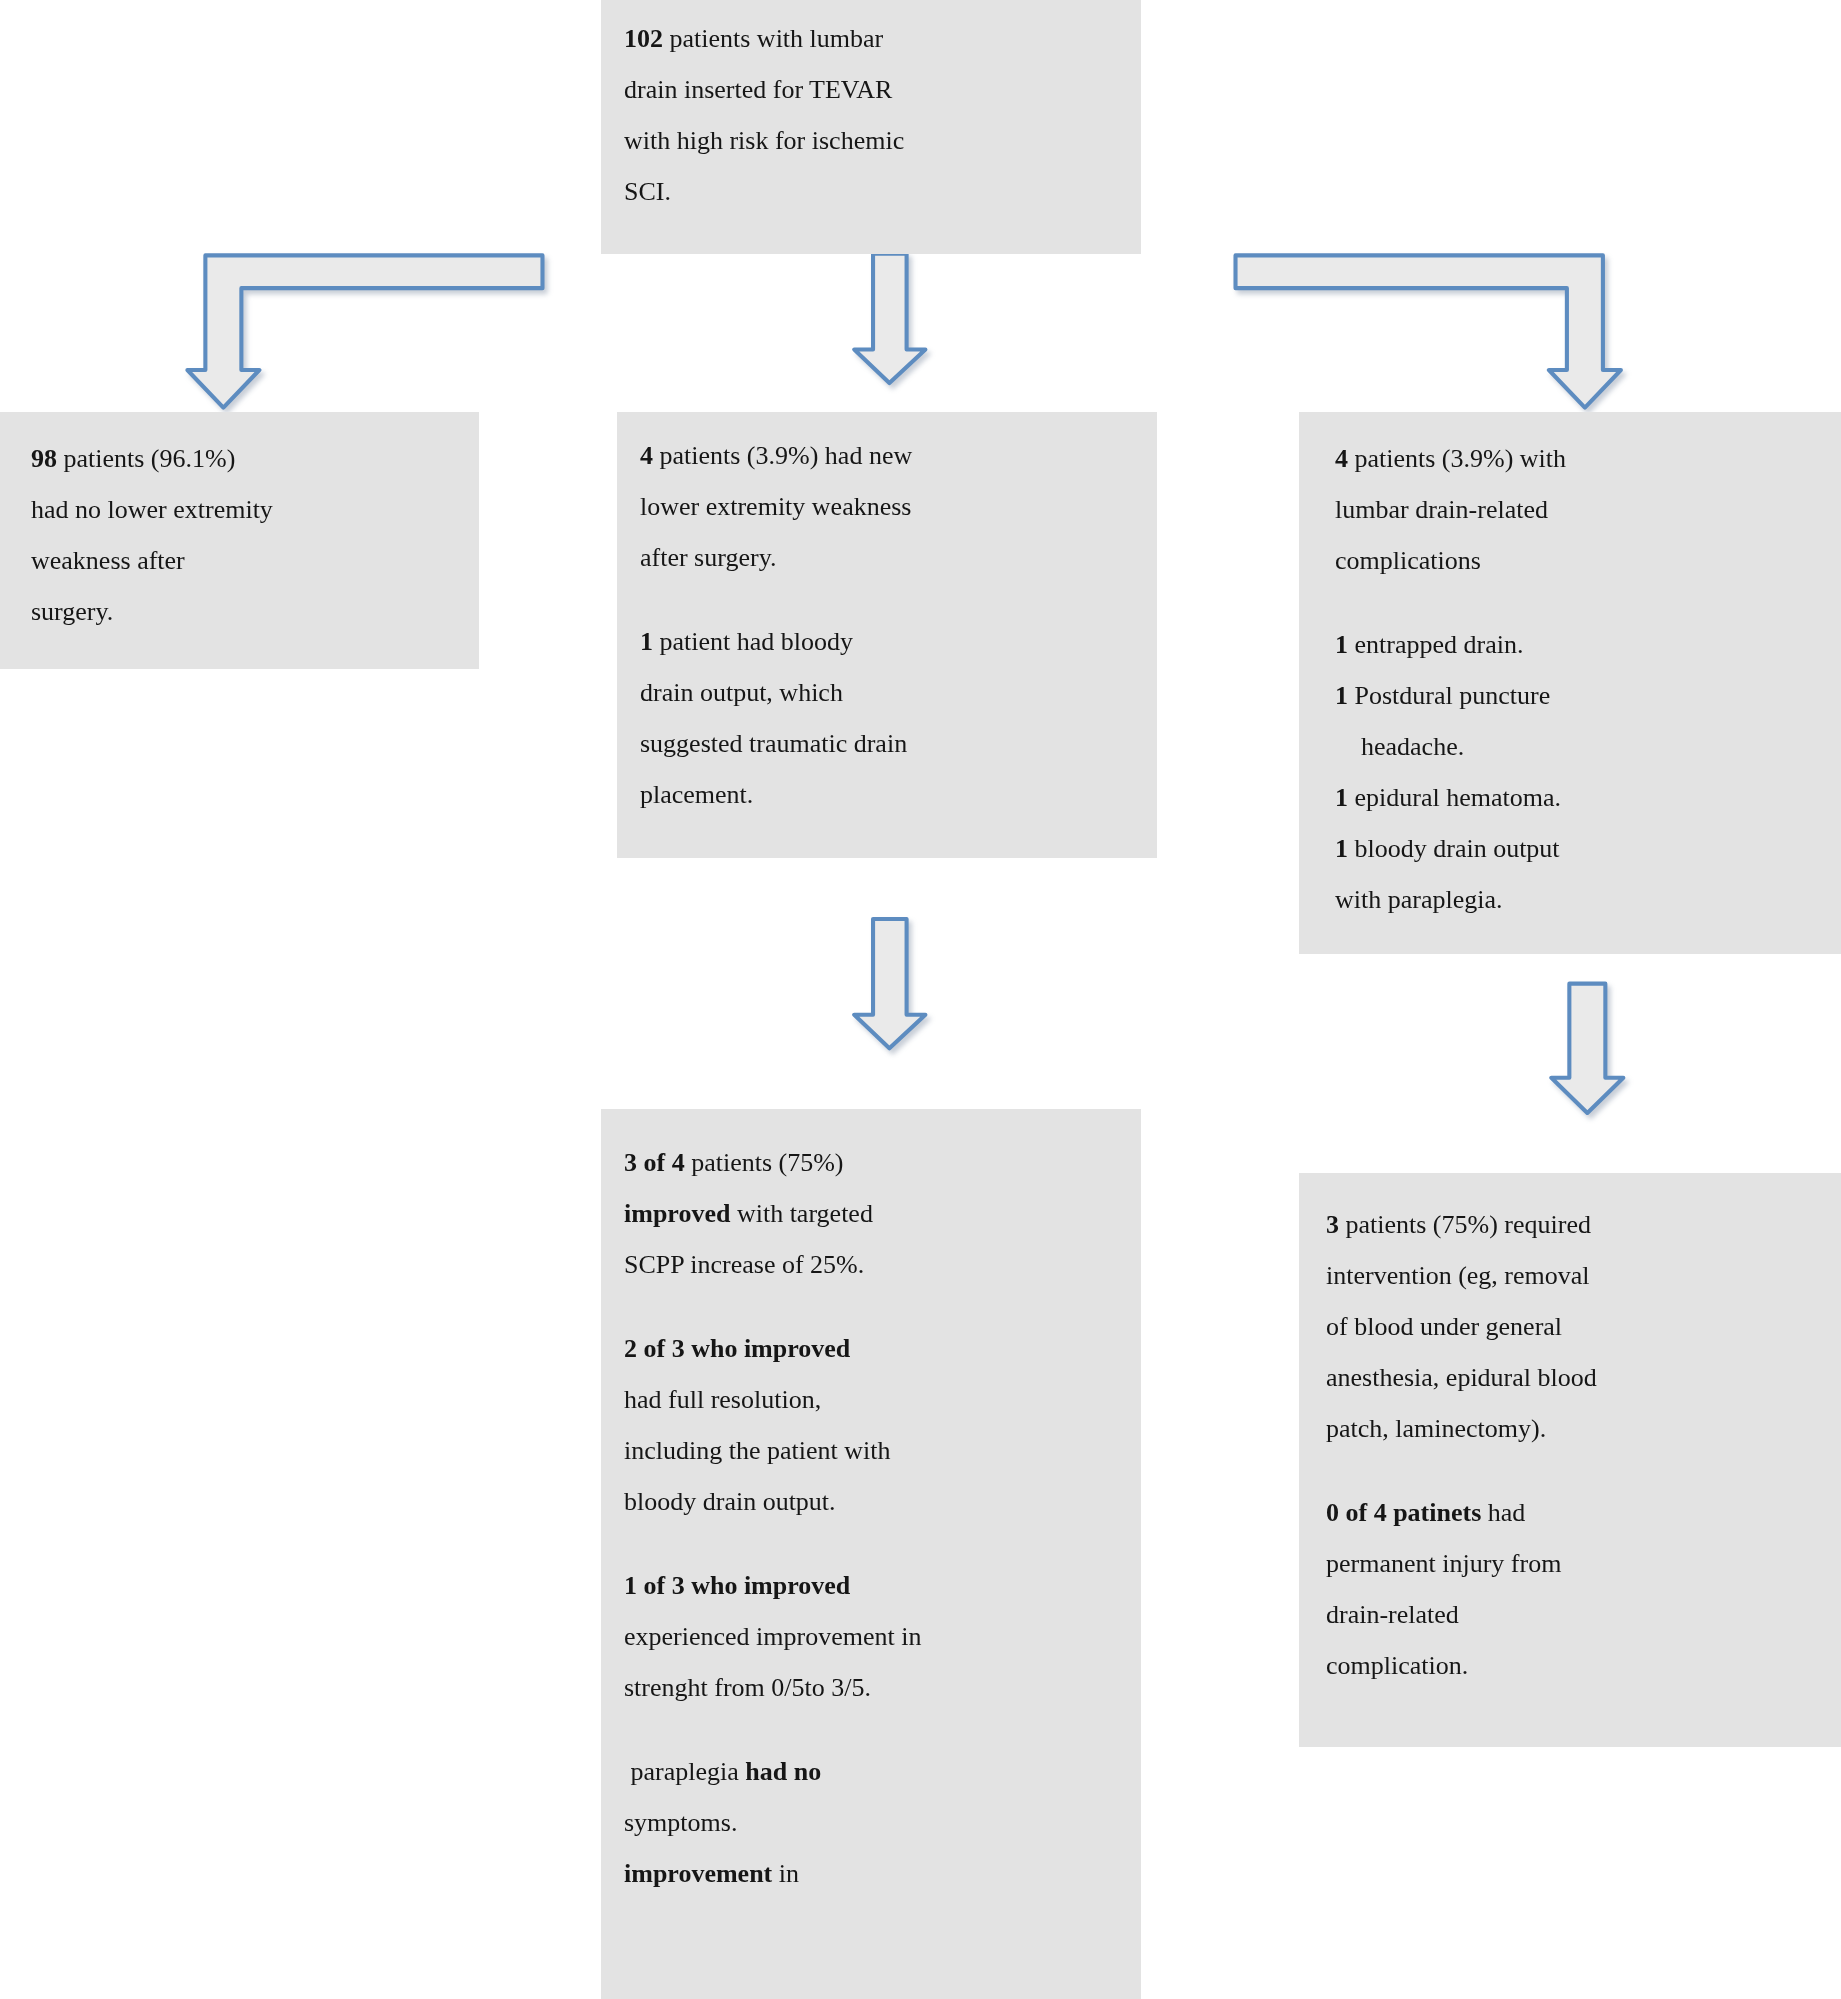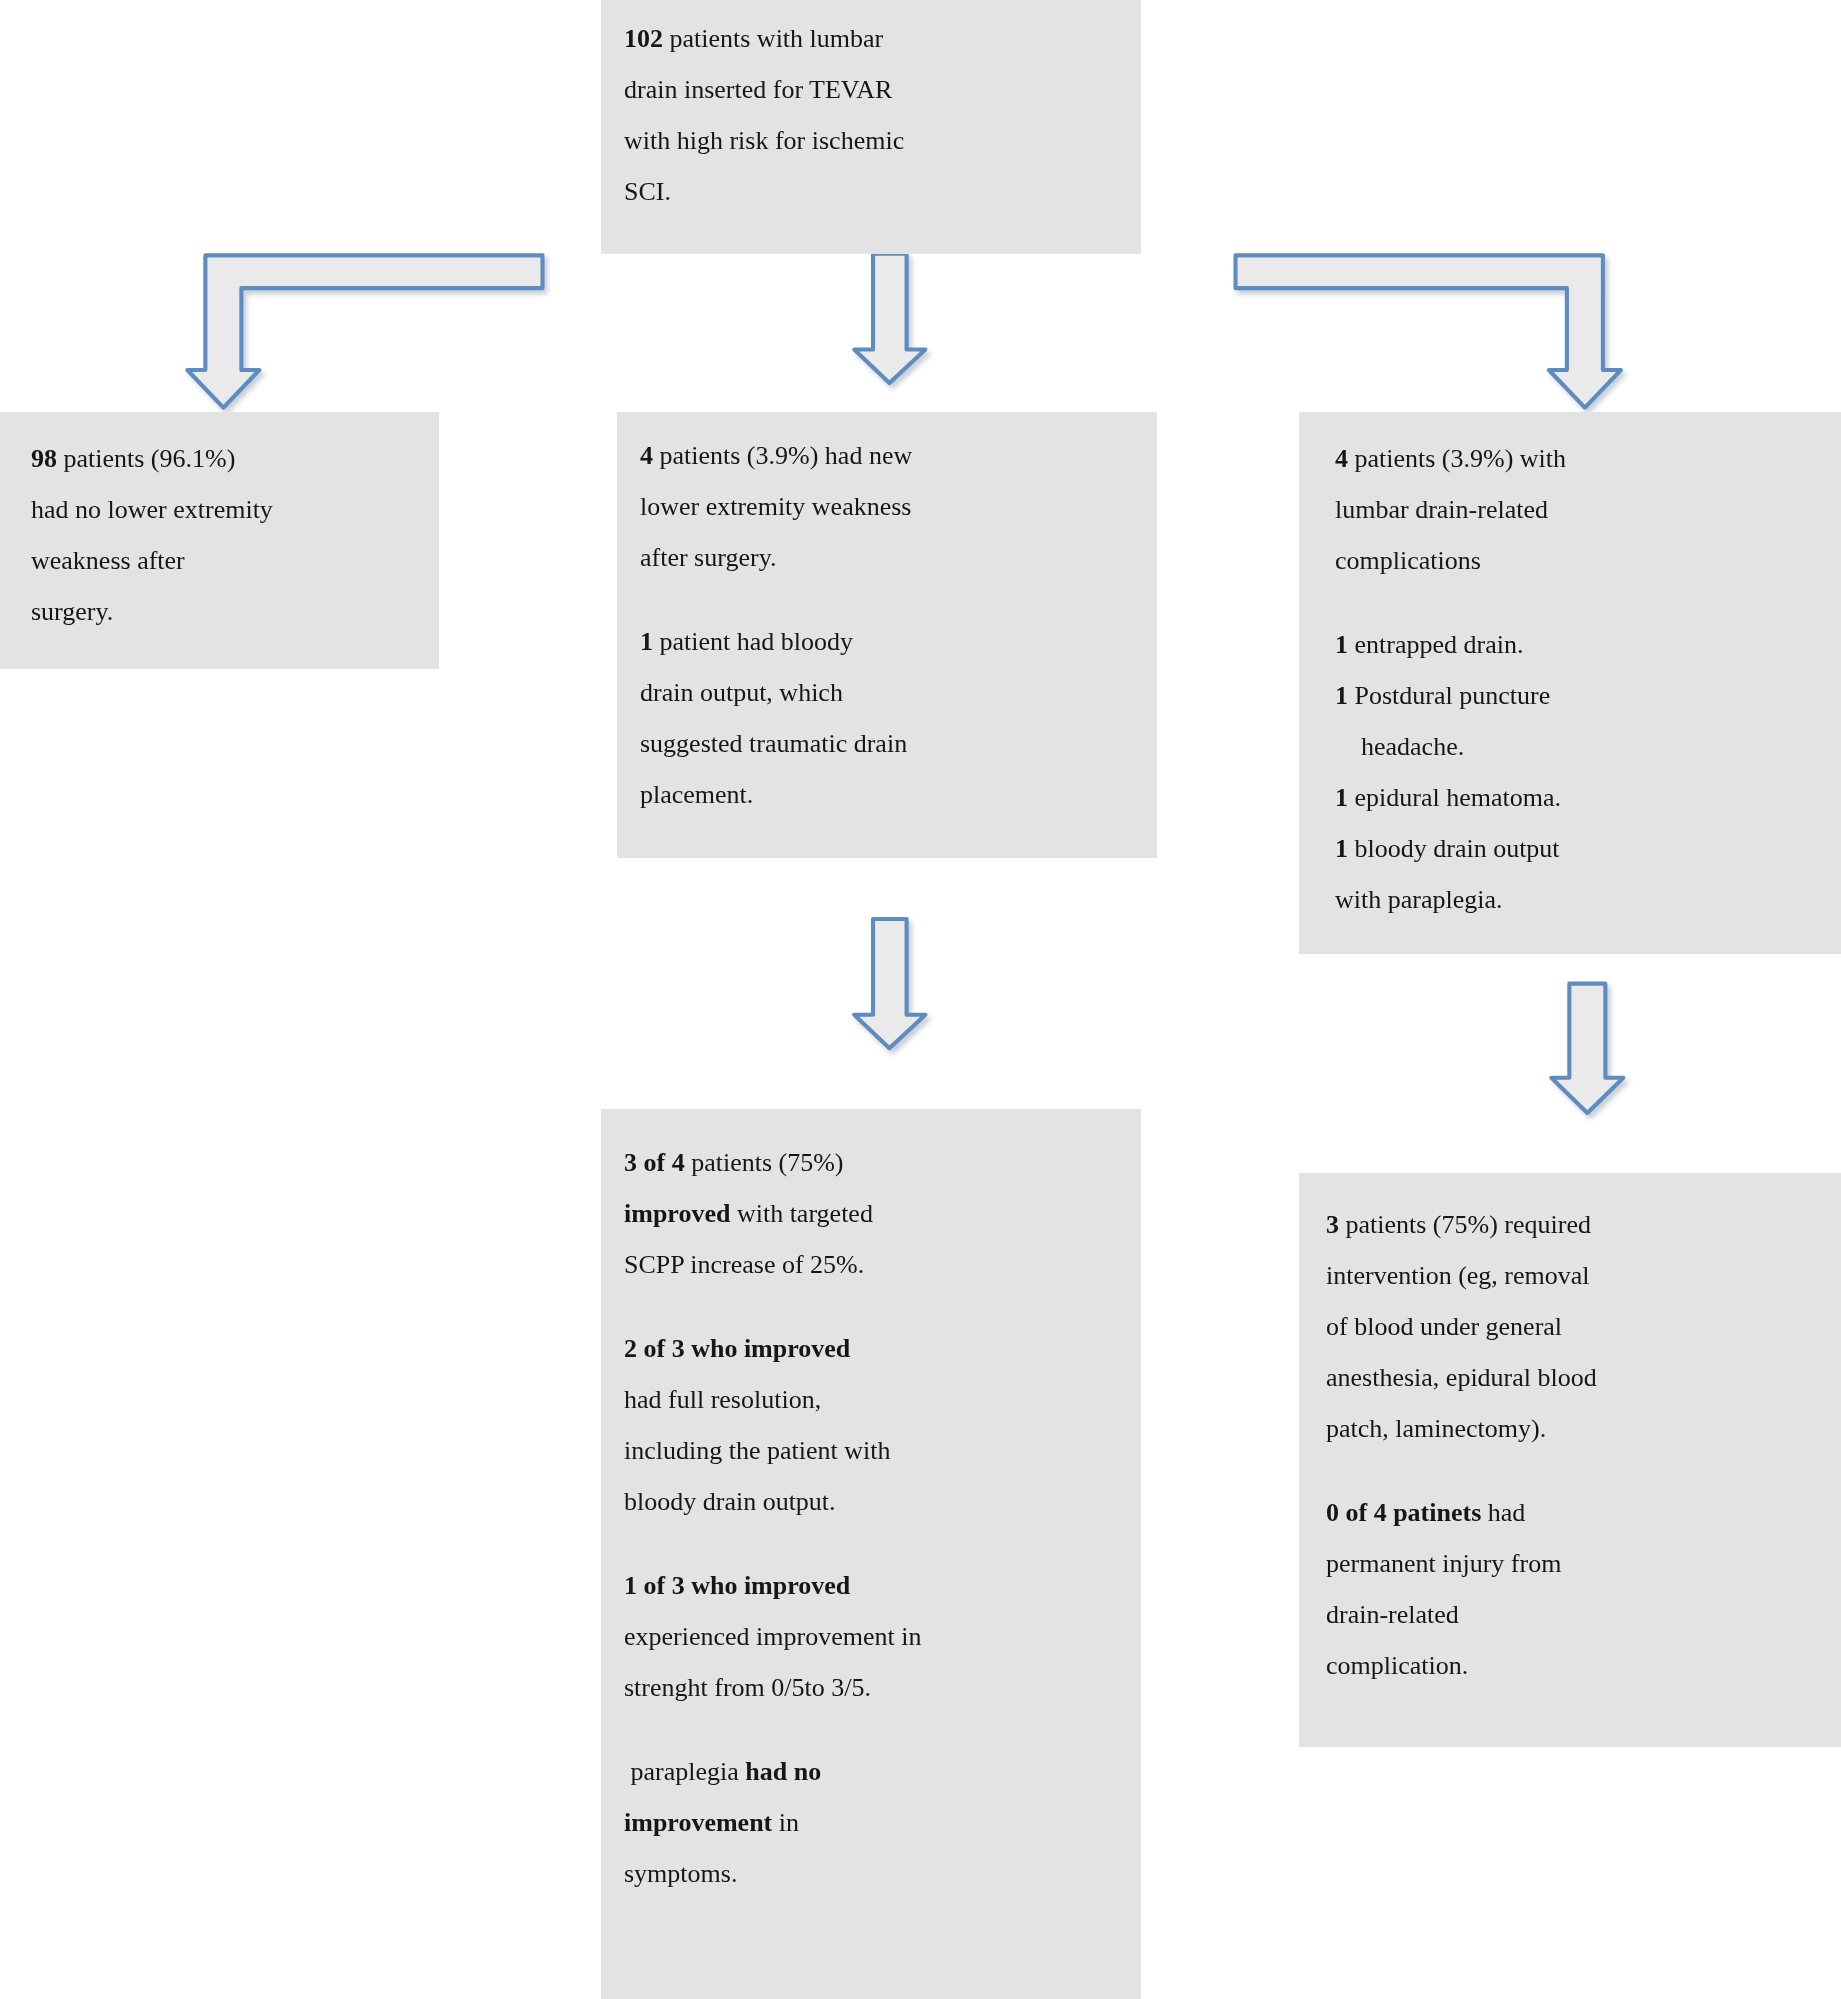--- a/index.html
+++ b/index.html
@@ -44,21 +44,21 @@
 
 <div class="box" style="left:601px;top:0;width:540px;height:254px;padding:13px 8.2px 0 23px;">
     <div class="para">
       <div class="line"><span class="b">102</span><span> patients with lumbar</span></div>
       <div class="line"><span>drain inserted for TEVAR</span></div>
       <div class="line"><span>with high risk for ischemic</span></div>
       <div class="line"><span>SCI.</span></div>
     </div>
   </div>
 
-<div class="box" style="left:0;top:412px;width:439px;height:257px;padding:21px 8.2px 0 31px;">
+<div class="box" style="left:0;top:412px;width:479px;height:257px;padding:21px 8.2px 0 31px;">
     <div class="para">
       <div class="line"><span class="b">98</span><span> patients (96.1%)</span></div>
       <div class="line"><span>had no lower extremity</span></div>
       <div class="line"><span>weakness after</span></div>
       <div class="line"><span>surgery.</span></div>
     </div>
   </div>
 
 <div class="box" style="left:617px;top:412px;width:540px;height:446px;padding:18px 8.2px 0 23px;">
     <div class="para">
@@ -102,22 +102,22 @@
       <div class="line"><span>including the patient with</span></div>
       <div class="line"><span>bloody drain output.</span></div>
     </div>
     <div class="para">
       <div class="line"><span class="b">1 of 3 who improved</span></div>
       <div class="line"><span>experienced improvement in</span></div>
       <div class="line"><span>strenght from 0/5to 3/5.</span></div>
     </div>
     <div class="para">
       <div class="line"><span> paraplegia </span><span class="b">had no</span></div>
+      <div class="line"><span>symptoms.</span></div>
       <div class="line"><span class="b">improvement</span><span> in</span></div>
-      <div class="line"><span>symptoms.</span></div>
     </div>
   </div>
 
 <div class="box" style="left:1299px;top:1173px;width:542px;height:574px;padding:26px 8.2px 0 27px;">
     <div class="para">
       <div class="line"><span class="b">3</span><span> patients (75%) required</span></div>
       <div class="line"><span>intervention (eg, removal</span></div>
       <div class="line"><span>of blood under general</span></div>
       <div class="line"><span>anesthesia, epidural blood</span></div>
       <div class="line"><span>patch, laminectomy).</span></div>

